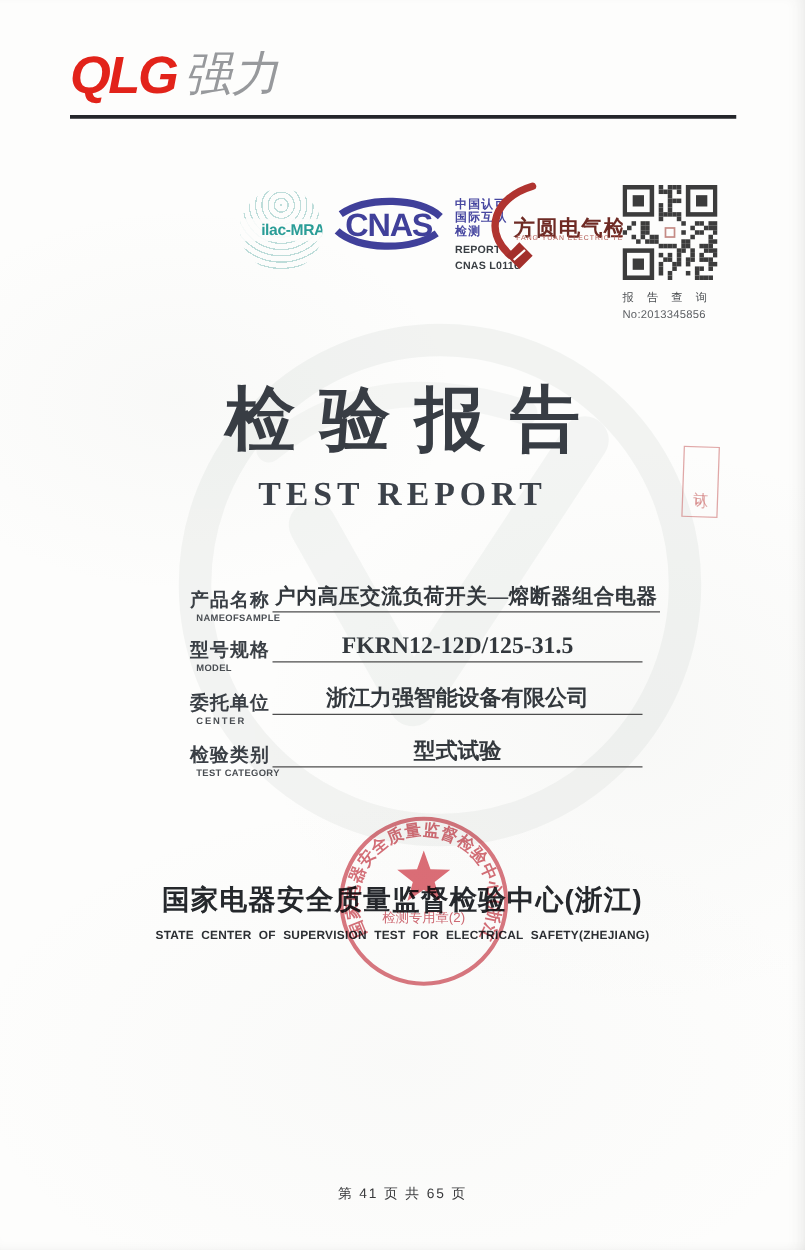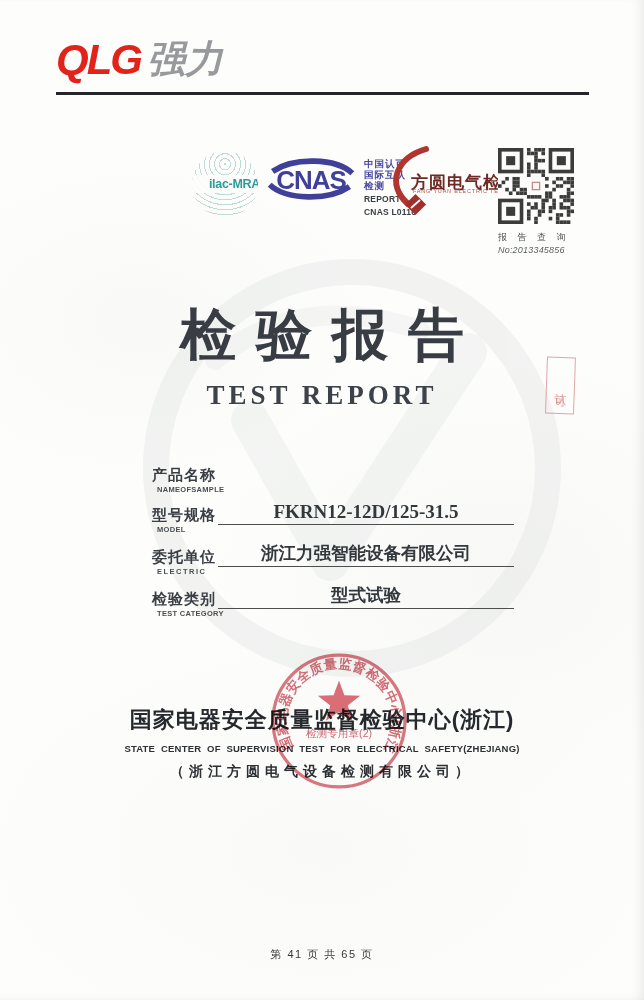--- a/index.html
+++ b/index.html
@@ -12,21 +12,21 @@
       radial-gradient(ellipse 420px 320px at 78% 58%, rgba(178,184,178,.07), transparent 70%),
       radial-gradient(ellipse 500px 300px at 50% 85%, rgba(178,184,178,.05), transparent 70%),
       #fdfdfc;
     box-shadow: inset -10px 0 14px -10px rgba(60,60,60,.14), inset 0 -6px 10px -8px rgba(60,60,60,.08);
   }
 
   
   .brand { position:absolute; left:56px; top:34px; white-space:nowrap; }
   .brand .latin { font-family:"Liberation Sans", sans-serif; font-style:italic; font-weight:900;
     font-size:42px; letter-spacing:-2px; color:#e2231a; }
-  .brand .cjk { font-family:"Liberation Sans", sans-serif; font-weight:700; font-style:italic;
+  .brand .cjk { font-family:"Liberation Sans", sans-serif; font-weight:400; font-style:italic;
     font-size:38px; color:#97999c; margin-left:6px; vertical-align:2px; }
   .rule { position:absolute; left:56px; top:92px; width:533px; height:3px; background:#24262a; }
 
   
   .cma-block { position:absolute; left:101px; top:151px; width:92px; text-align:center; }
   .cma-number { font-size:12px; font-weight:bold; color:#cf4743; letter-spacing:.4px; margin-top:2px; }
 
   .ilac-badge { position:absolute; left:192px; top:151px; width:66px; height:66px; border-radius:50%;
     background: repeating-radial-gradient(circle at 50% 20%, rgba(86,168,162,.38) 0 1px, transparent 1px 5px);
     overflow:hidden; }
@@ -39,21 +39,21 @@
   .cnas-zh { font-size:9.5px; font-weight:bold; color:#4747a0; line-height:11px; letter-spacing:1px; }
   .cnas-en { font-size:8.5px; font-weight:bold; color:#3a3f44; line-height:10px; margin-top:3px; letter-spacing:.2px; }
 
   .fy-block { position:absolute; left:384px; top:144px; width:110px; height:82px; }
   .fy-swoosh { position:absolute; left:0; top:0; }
   .fy-name { position:absolute; left:27px; top:27px; font-size:17px; font-weight:bold; color:#6e2a24; letter-spacing:1px; white-space:nowrap; }
   .fy-sub { position:absolute; left:29px; top:44px; font-size:5.5px; color:#b0564f; letter-spacing:.8px; white-space:nowrap; }
 
   .qr-block { position:absolute; left:498px; top:148px; width:80px; text-align:left; }
   .qr-caption { font-size:9px; color:#4c4f52; letter-spacing:4px; margin-top:3px; white-space:nowrap; }
-  .qr-number { font-size:9px; color:#5c5f63; margin-top:1px; letter-spacing:.2px;font-style:italic; }
+  .qr-number { font-size:9px; color:#5c5f63; margin-top:1px; letter-spacing:.2px; }
 
   
   .watermark { position:absolute; inset:0; pointer-events:none; }
 
   
   .title-block { position:absolute; left:0; right:0; top:298px; text-align:center; z-index:2; }
   .title-zh { font-family:"Liberation Serif", serif; font-weight:900; font-size:56px; color:#383d44;
     letter-spacing:20px; margin-left:20px; white-space:nowrap; }
   .title-en { font-family:"Liberation Serif", serif; font-weight:bold; font-size:27px; color:#3c424a;
     letter-spacing:4px; margin-top:6px; }
@@ -274,32 +274,33 @@
   <div class="side-stamp">
     <span>认可</span>
   </div>
 
   <div class="form">
     <div class="form-row">
       <div class="f-label">
         <div class="f-zh">产品名称</div>
         <div class="f-en">NAMEOFSAMPLE</div>
       </div>
+      <div class="f-value" style="font-size:16.5px; letter-spacing:.5px;">户内高压交流负荷开关—熔断器组合电器</div>
     </div>
     <div class="form-row">
       <div class="f-label">
         <div class="f-zh">型号规格</div>
         <div class="f-en">MODEL</div>
       </div>
       <div class="f-value" style="font-size:19px;">FKRN12-12D/125-31.5</div>
     </div>
     <div class="form-row">
       <div class="f-label">
         <div class="f-zh">委托单位</div>
-        <div class="f-en" style="letter-spacing:1.5px;">ELECTRIC</div>
+        <div class="f-en" style="letter-spacing:1.5px;">CENTER</div>
       </div>
       <div class="f-value">浙江力强智能设备有限公司</div>
     </div>
     <div class="form-row">
       <div class="f-label">
         <div class="f-zh">检验类别</div>
         <div class="f-en">TEST CATEGORY</div>
       </div>
       <div class="f-value">型式试验</div>
     </div>
@@ -313,18 +314,17 @@
     <text font-size="13" fill="#cf5560" font-weight="bold" letter-spacing="0.5">
       <textPath href="#ringPath" startOffset="0">国家电器安全质量监督检验中心(浙江)</textPath>
     </text>
     <polygon points="70,30 75.3,44.7 90.9,45.2 78.6,54.8 82.9,69.8 70,61 57.1,69.8 61.4,54.8 49.1,45.2 64.7,44.7" fill="#d4414e" opacity="0.9"></polygon>
     <text x="70" y="86" text-anchor="middle" font-size="10.5" fill="#c9505c">检测专用章(2)</text>
   </svg>
 
   <div class="org-block">
     <div class="org-zh">国家电器安全质量监督检验中心(浙江)</div>
     <div class="org-en">STATE CENTER OF SUPERVISION TEST FOR ELECTRICAL SAFETY(ZHEJIANG)</div>
-    <div class="org-sub">（浙江方圆电气设备检测有限公司）</div>
   </div>
 
   <div class="footer">第 41 页 共 65 页</div>
 
 </div>
 
 </body></html>

